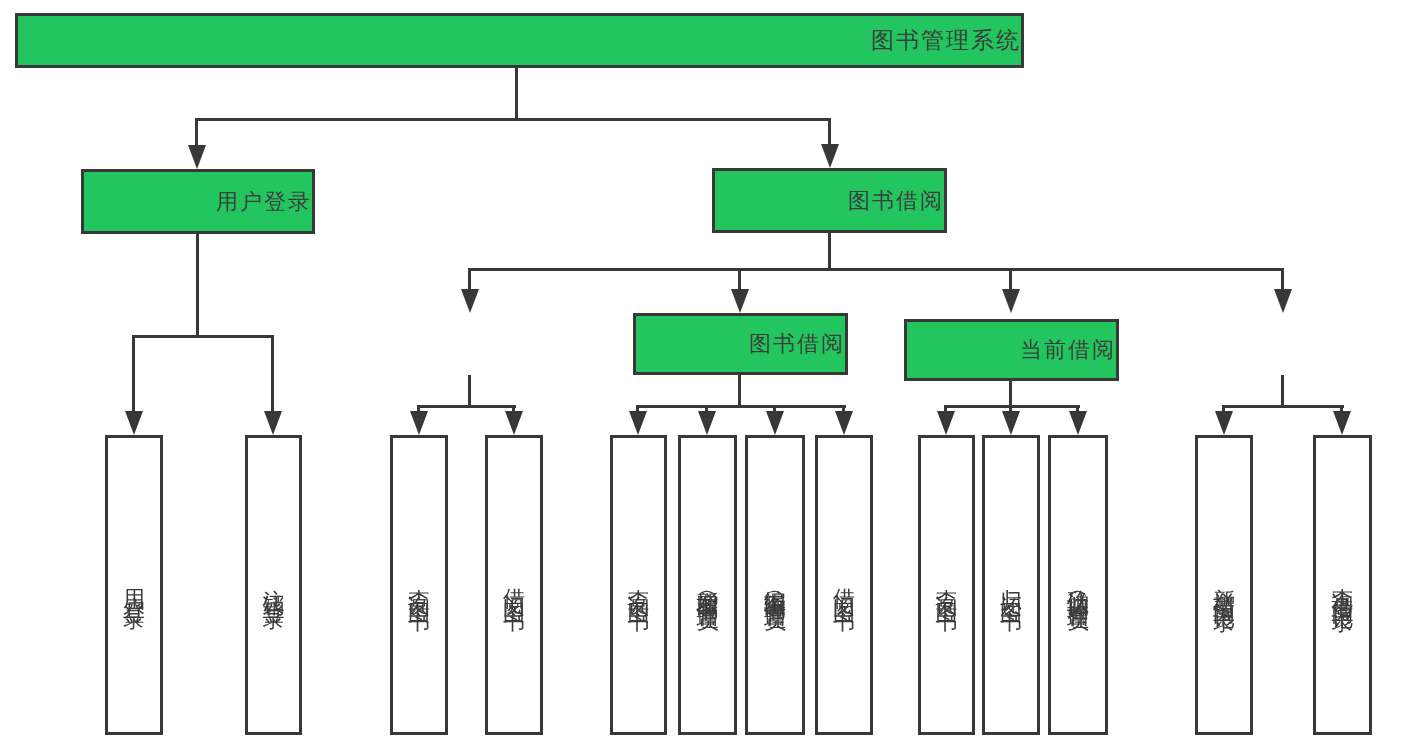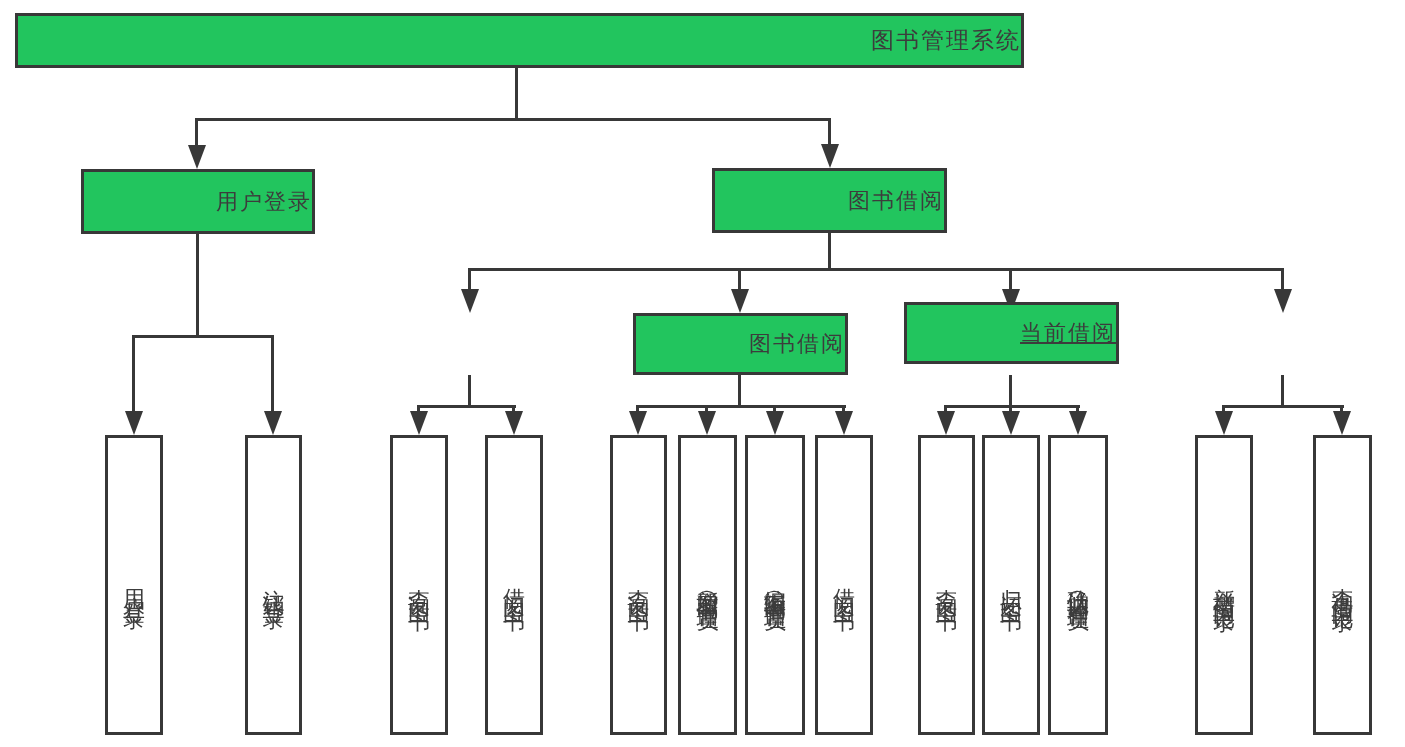--- a/index.html
+++ b/index.html
@@ -78,21 +78,21 @@
   <div class="hbox" style="left:81px; top:169px; width:234px; height:65px;">
     <span>用户登录</span>
   </div>
   <div class="hbox" style="left:712px; top:168px; width:235px; height:65px;">
     <span>图书借阅</span>
   </div>
 
   <div class="hbox" style="left:633px; top:313px; width:215px; height:62px;">
     <span>图书借阅</span>
   </div>
-  <div class="hbox" style="left:904px; top:302px; width:215px; height:62px;text-decoration:underline;">
+  <div class="hbox" style="left:904px; top:319px; width:215px; height:62px;">
     <span>当前借阅</span>
   </div>
 
   <div class="leaf" style="left:105px; width:58px;">
     <span class="vtext">用户登录</span>
   </div>
   <div class="leaf" style="left:245px; width:57px;">
     <span class="vtext">注销登录</span>
   </div>
 

